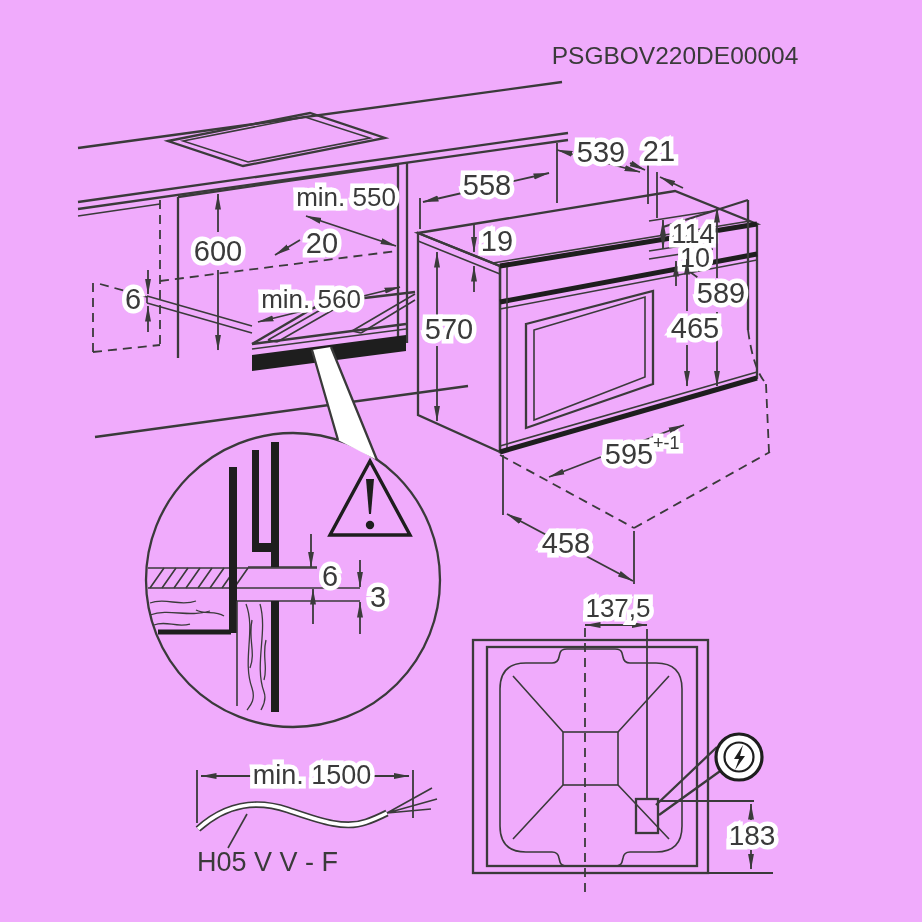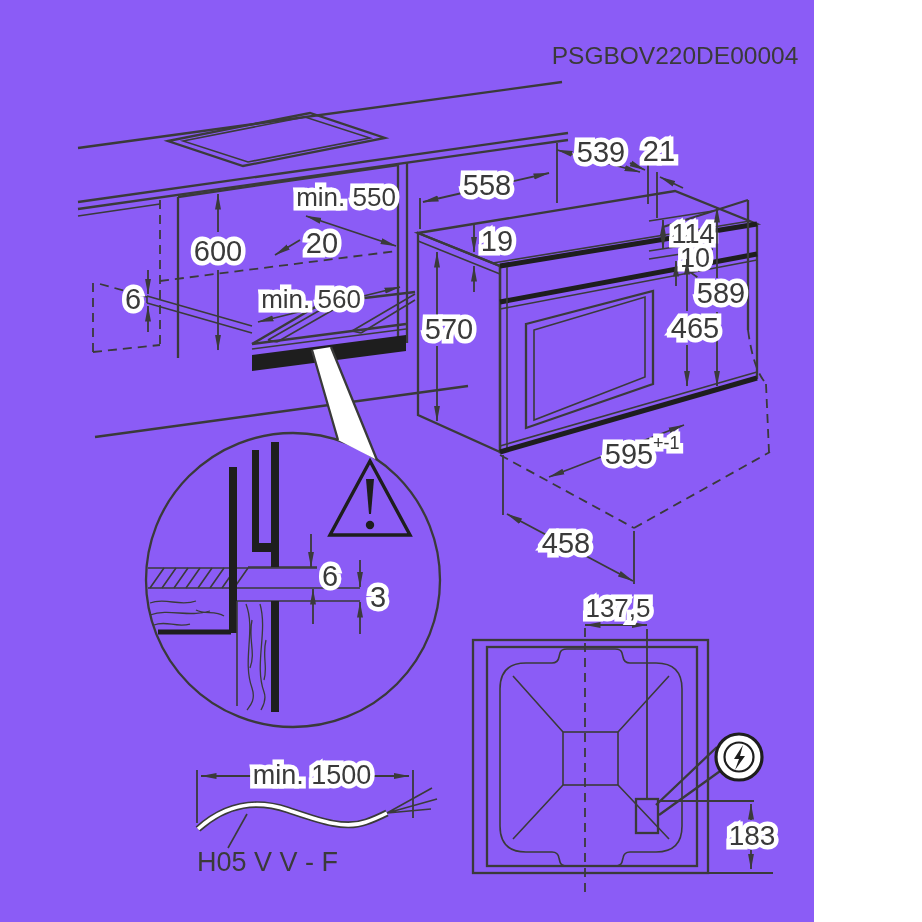--- a/index.html
+++ b/index.html
@@ -1,16 +1,16 @@
 <!DOCTYPE html>
 <html><head>
 <meta charset="utf-8">
 <style>
   html,body{margin:0;padding:0;background:#ffffff;}
-  .stage{position:relative;width:814px;height:922px;background:#8b5cf6;overflow:hidden;}
+  .stage{position:relative;width:922px;height:922px;background:#f0abfc;overflow:hidden;}
   svg{position:absolute;left:0;top:0;}
   text{font-family:"Liberation Sans","DejaVu Sans",sans-serif;fill:#3a3a3a;}
   .dim{paint-order:stroke;stroke:#ffffff;stroke-width:9px;font-weight:400;}
   .ln{stroke:#3a3a3a;stroke-width:2.3;fill:none;}
   .thin{stroke:#3a3a3a;stroke-width:1.6;fill:none;}
   .thick{stroke:#1e1e1e;stroke-width:5;fill:none;}
   .dimln{stroke:#3a3a3a;stroke-width:1.8;fill:none;}
   .dash{stroke:#3a3a3a;stroke-width:1.8;fill:none;stroke-dasharray:9 6;}
   .grain{stroke:#3a3a3a;stroke-width:1.3;fill:none;}
   .inkfill{fill:#1e1e1e;stroke:none;}

